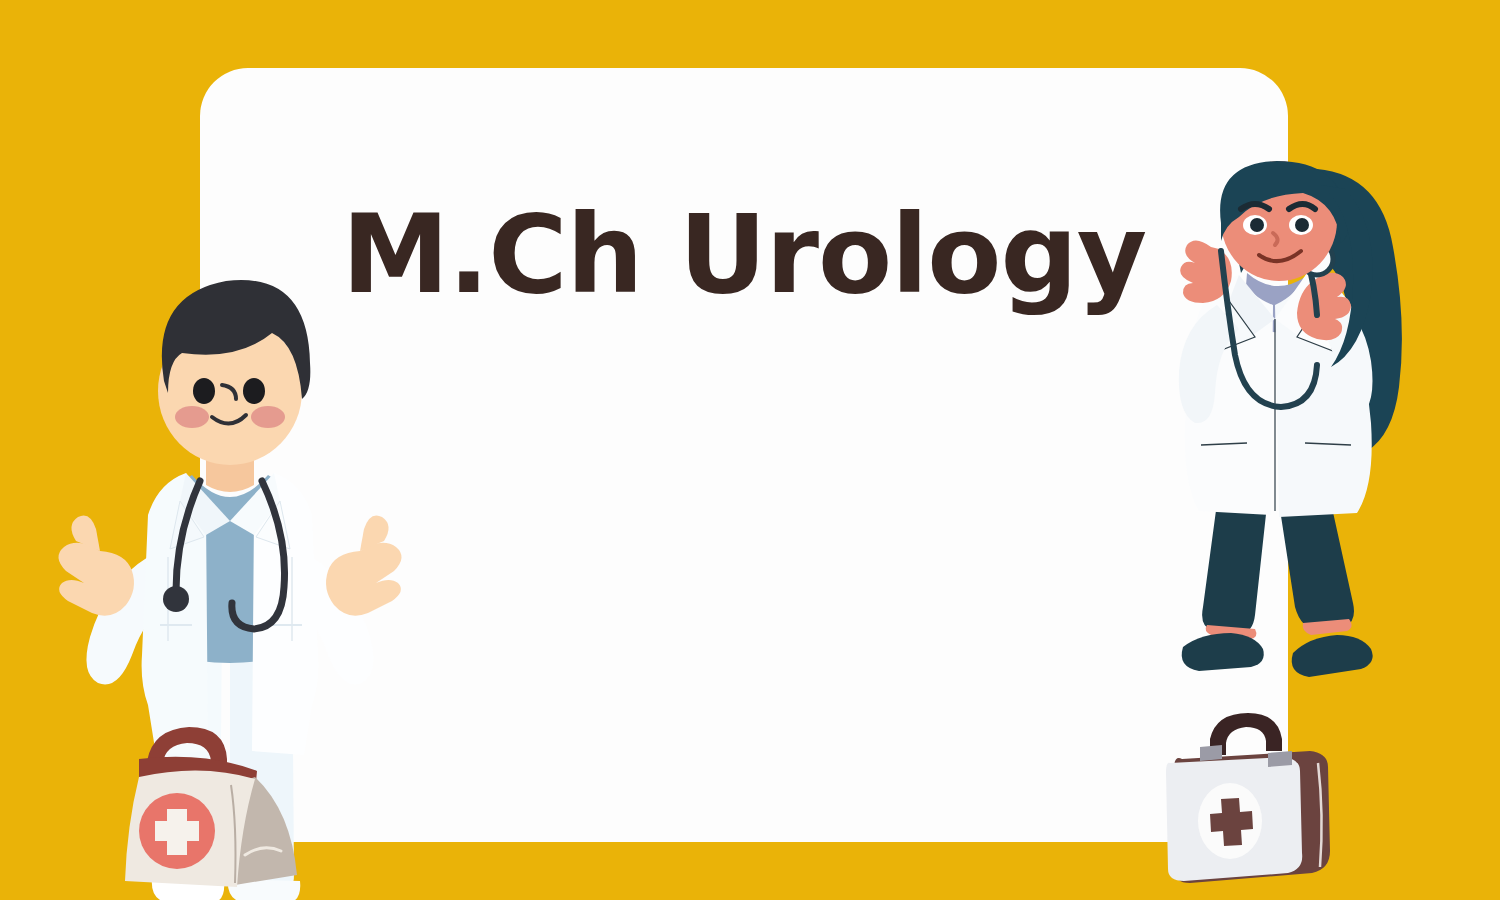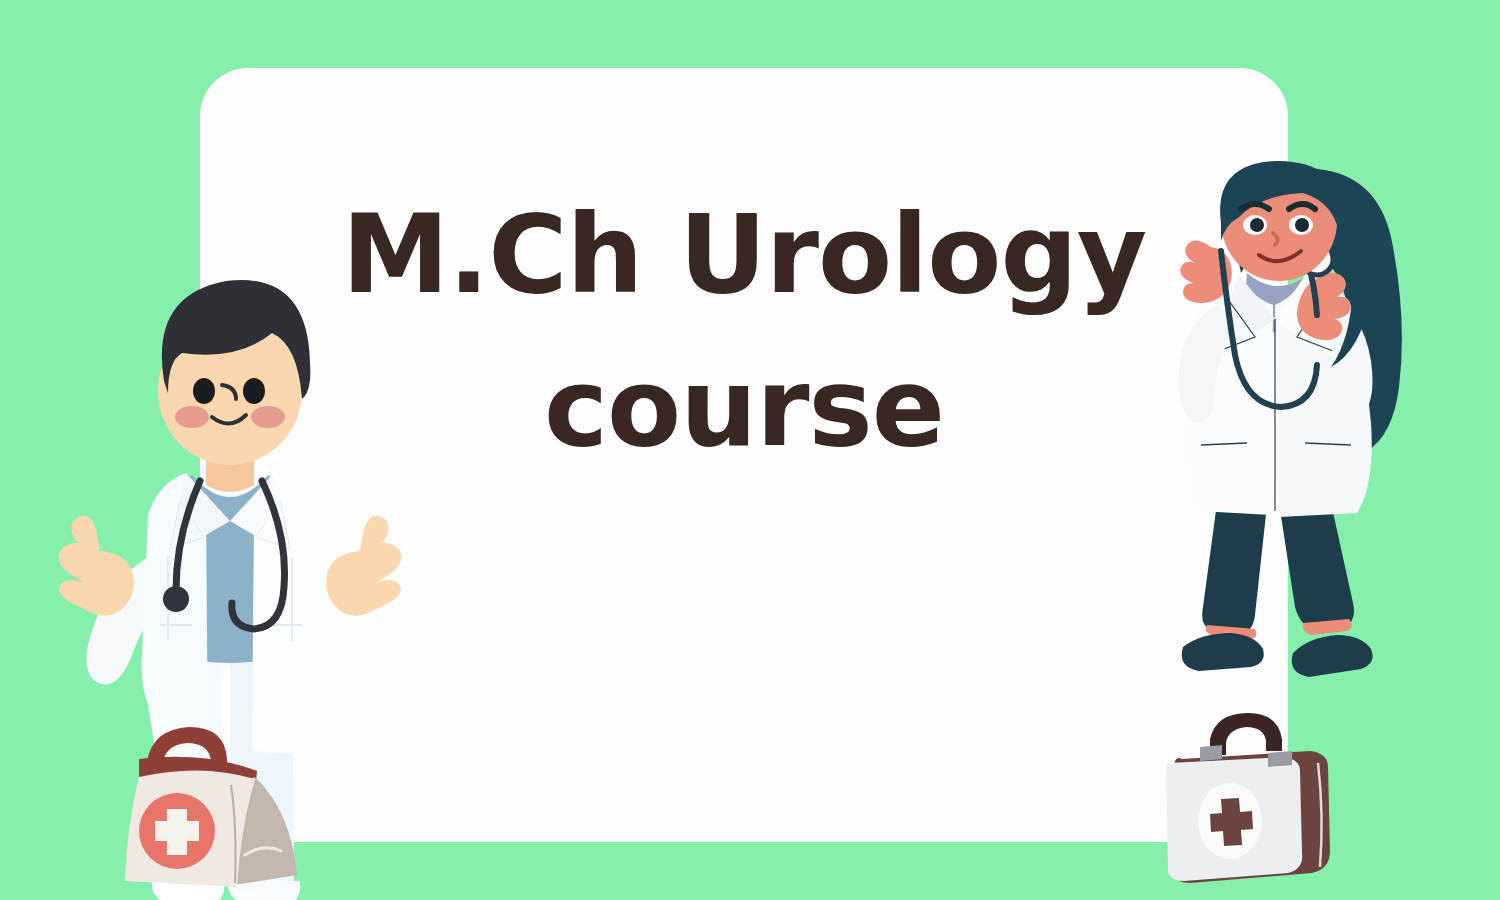--- a/index.html
+++ b/index.html
@@ -4,21 +4,21 @@
 <style>
   * { margin:0; padding:0; box-sizing:border-box; }
   html, body {
     width:1500px; height:900px;
     overflow:hidden;
     font-family:"Liberation Sans", sans-serif;
   }
   #poster {
     position:relative;
     width:1500px; height:900px;
-    background:#86efac;
+    background:#eab308;
     overflow:hidden;
   }
   
   #card {
     position:absolute;
     left:200px; top:68px;
     width:1088px; height:774px;
     background:#fdfdfd;
     border-radius:48px;
   }
@@ -191,16 +191,15 @@
       <path d="M158 58 Q164 110 160 162" fill="none" stroke="#e3d9d6" stroke-width="2.5"></path>
       <path d="M40 42 L62 40 L62 54 L40 56 Z" fill="#9b9ba6"></path>
       <path d="M108 48 L132 46 L132 60 L108 62 Z" fill="#9b9ba6"></path>
       <ellipse cx="70" cy="116" rx="32" ry="38" fill="#fbfbfb"></ellipse>
       <path d="M61 94 L79 93 L80 107 L92 106 L93 124 L81 125 L82 140 L64 141 L63 126 L51 127 L50 109 L62 108 Z" fill="#6b433f"></path>
     </svg>
   </div>
 
   <div id="title-block">
     <span class="title-line">M.Ch Urology</span>
-    <span class="title-line">course</span>
   </div>
 
 </div>
 
 </body></html>

